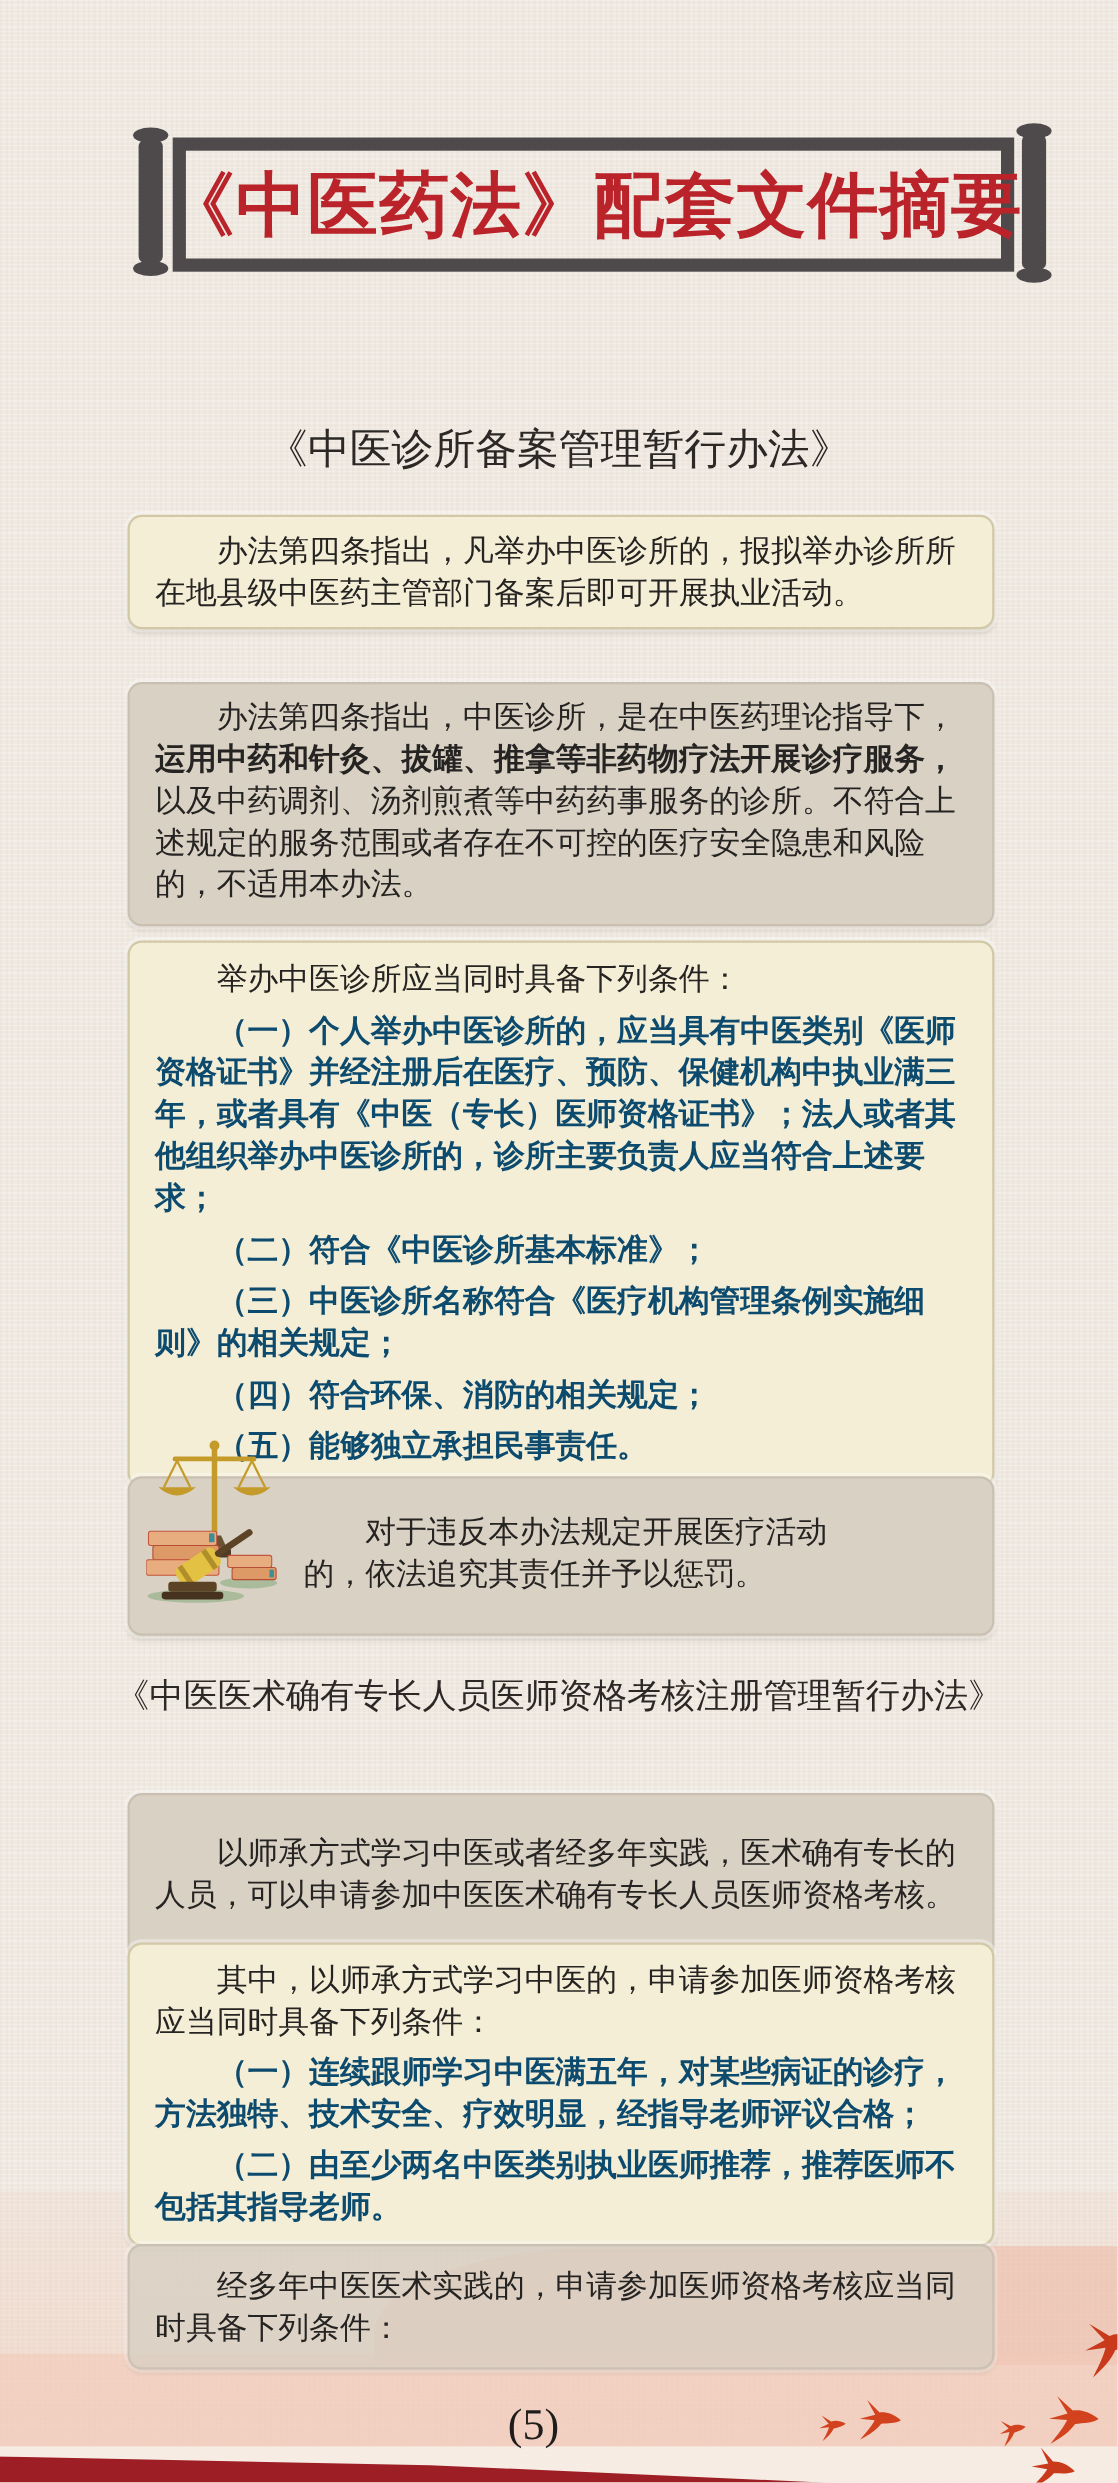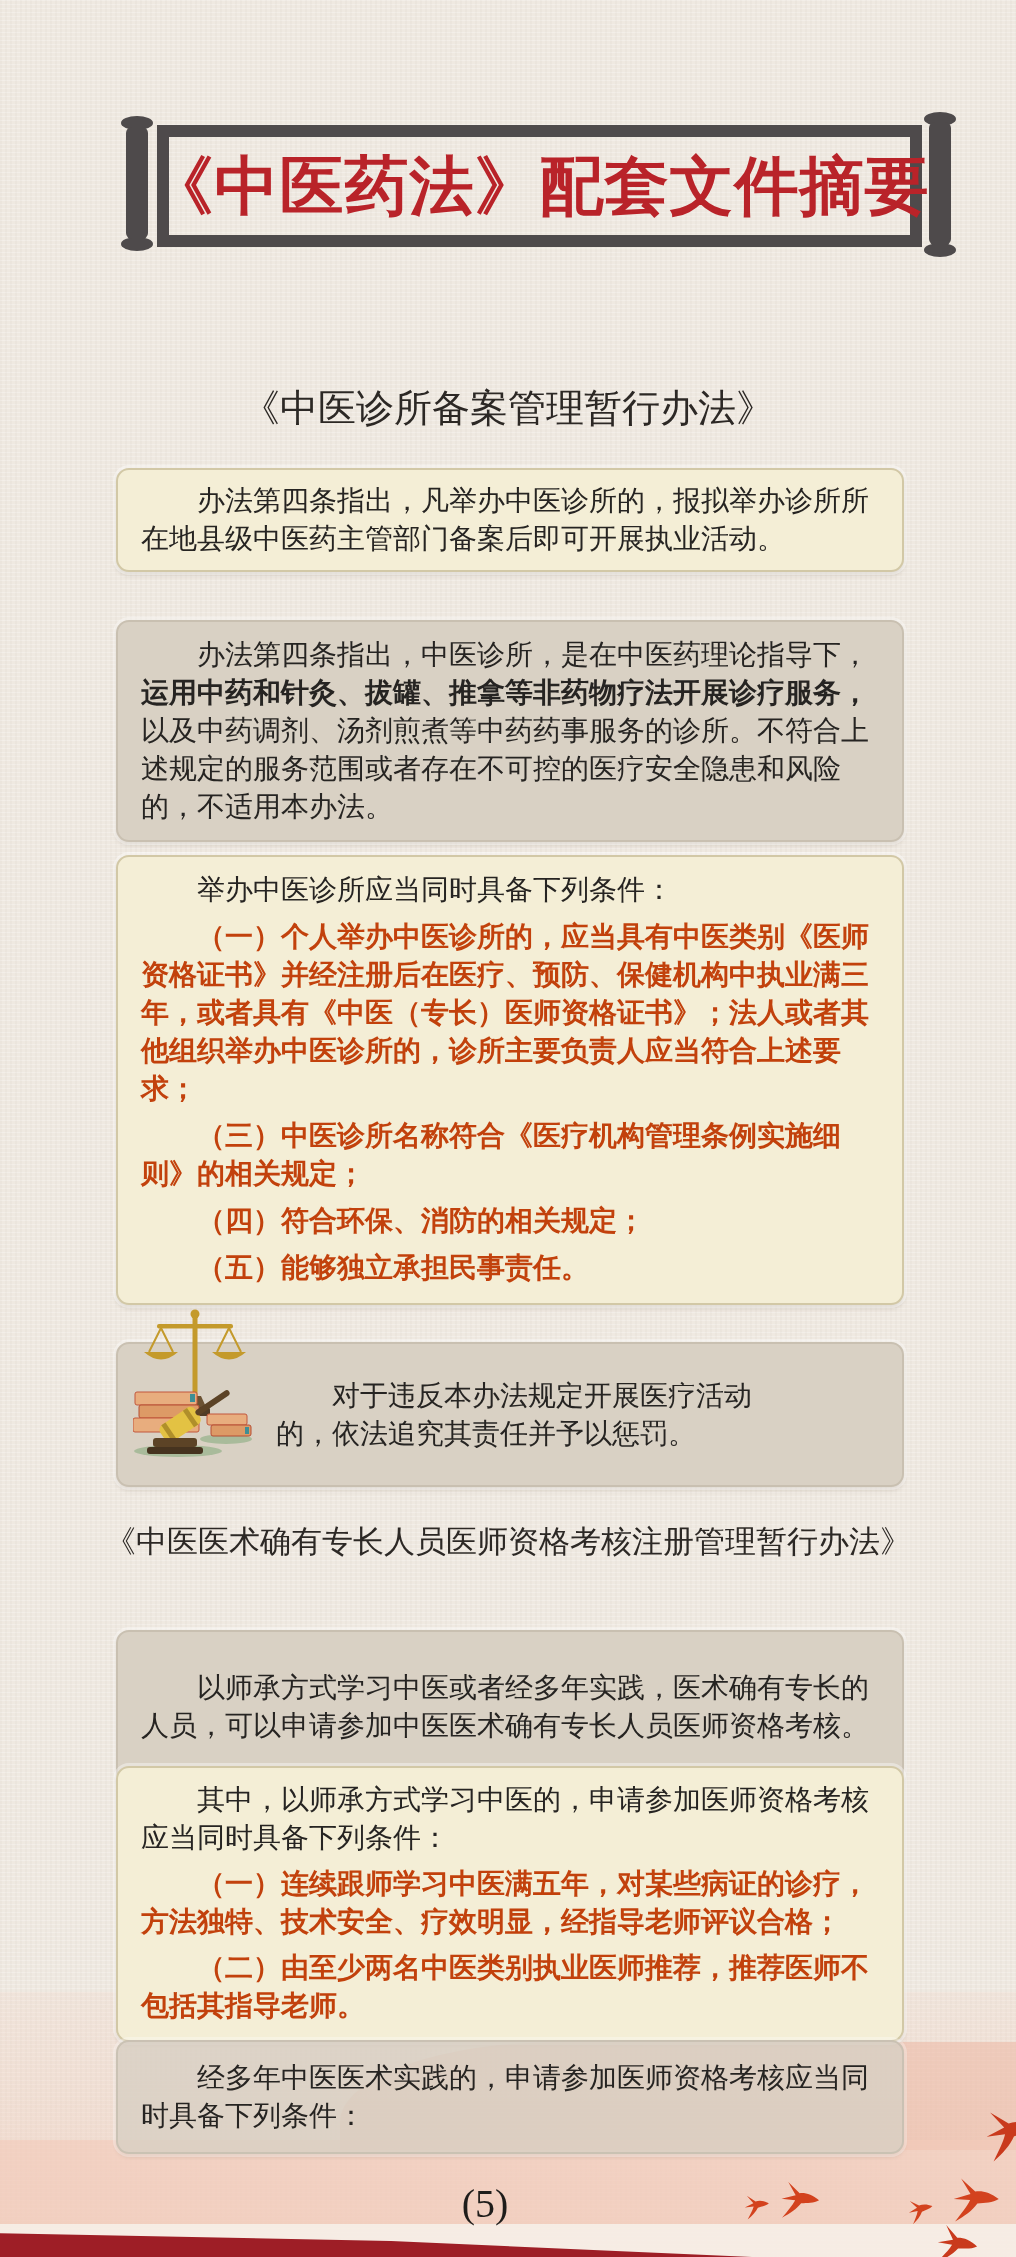--- a/index.html
+++ b/index.html
@@ -41,33 +41,33 @@
   .sec-title{position:absolute;z-index:3;left:0;width:1016px;text-align:center;
     font-weight:400;color:#2c2825;margin:0;}
   .sec1{top:383px;font-size:38px;}
   .sec2{top:1521px;font-size:31px;}
   
   .tbox{position:absolute;z-index:2;left:116px;width:788px;box-sizing:border-box;
     border-radius:13px;font-size:28px;line-height:38px;}
   .cream{background:#f4eed6;border:2px solid #d2c8a6;
     box-shadow:0 0 0 3px rgba(255,255,255,0.4), 0 3px 4px rgba(130,115,95,0.3);}
   .tan{background:#d9d1c4;border:2px solid #c9c0b1;
-    box-shadow:0 0 0 3px rgba(255,255,255,0.35), 0 3px 4px rgba(130,115,95,0.25);}
+    box-shadow:0 0 0 3px rgba(255,255,255,0.35), 0 3px 4px rgba(130,115,95,0.25);font-family:Liberation Mono, monospace;}
   .tan-tr{background:rgba(216,208,195,0.82);border:2px solid rgba(201,192,177,0.9);
     box-shadow:0 0 0 3px rgba(255,255,255,0.3), 0 3px 4px rgba(130,115,95,0.2);}
   .tbox p{margin:0;text-indent:2em;}
   .pad1{padding:12px 23px;}
   .pad2{padding:14px 23px;}
   .b1{top:468px;} .b2{top:620px;} .b3{top:855px;padding:14px 23px 16px;}
   .b3 p{margin:9px 0 0;} .b3 p:first-child{margin-top:0;}
   .b4{top:1630px;padding:37px 23px;}
   .b5{top:1766px;padding:13px 23px 15px;} .b5 p{margin:8px 0 0;} .b5 p:first-child{margin-top:0;}
   .b6{top:2040px;padding:17px 23px;}
   .bold-seg{font-weight:bold;}
-  .brown{color:#c2410c;font-weight:bold;}
+  .brown{color:#0c4a6e;font-weight:bold;}
   
   .penalty{top:1342px;min-height:114px;}
   .penalty p{padding:17px 84px 16px 142px;text-indent:2em;margin:16px;}
   .law-icon{position:absolute;z-index:4;left:133px;top:1308px;width:120px;height:150px;}
   .law-icon svg{display:block;width:100%;height:100%;}
   
   .page-num{position:absolute;z-index:3;left:0;top:2180px;width:970px;text-align:center;
     font-family:"Liberation Serif", serif;font-size:40px;color:#1f1d1b;}
 </style>
 </head>
@@ -128,20 +128,21 @@
     <p>办法第四条指出，凡举办中医诊所的，报拟举办诊所所在地县级中医药主管部门备案后即可开展执业活动。</p>
   </div>
 
   <div class="tbox tan b2 pad2">
     <p><span>办法第四条指出，中医诊所，是在中医药理论指导下，</span><span class="bold-seg">运用中药和针灸、拔罐、推拿等非药物疗法开展诊疗服务，</span><span>以及中药调剂、汤剂煎煮等中药药事服务的诊所。不符合上述规定的服务范围或者存在不可控的医疗安全隐患和风险的，不适用本办法。</span></p>
   </div>
 
   <div class="tbox cream b3">
     <p>举办中医诊所应当同时具备下列条件：</p>
     <p class="brown">（一）个人举办中医诊所的，应当具有中医类别《医师资格证书》并经注册后在医疗、预防、保健机构中执业满三年，或者具有《中医（专长）医师资格证书》；法人或者其他组织举办中医诊所的，诊所主要负责人应当符合上述要求；</p>
+    <p class="brown">（二）符合《中医诊所基本标准》；</p>
     <p class="brown">（三）中医诊所名称符合《医疗机构管理条例实施细则》的相关规定；</p>
     <p class="brown">（四）符合环保、消防的相关规定；</p>
     <p class="brown">（五）能够独立承担民事责任。</p>
   </div>
 
   <div class="tbox tan penalty">
     <p>对于违反本办法规定开展医疗活动的，依法追究其责任并予以惩罚。</p>
   </div>
   <div class="law-icon">
     <svg viewBox="0 0 120 150">

